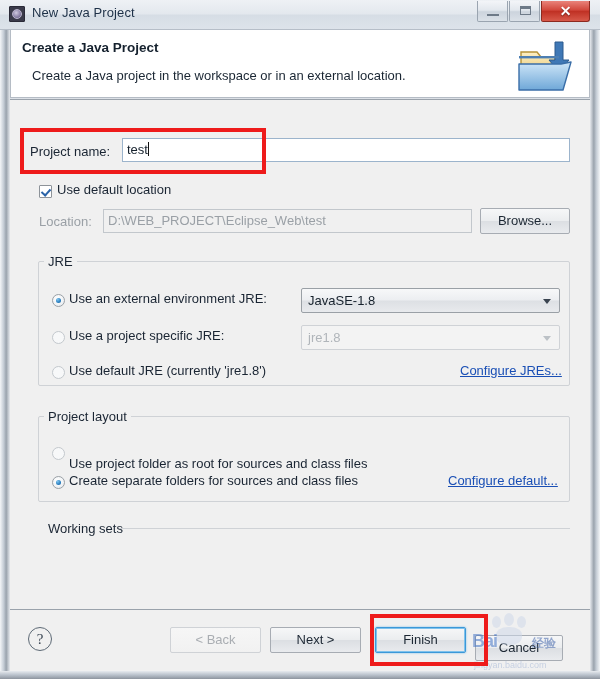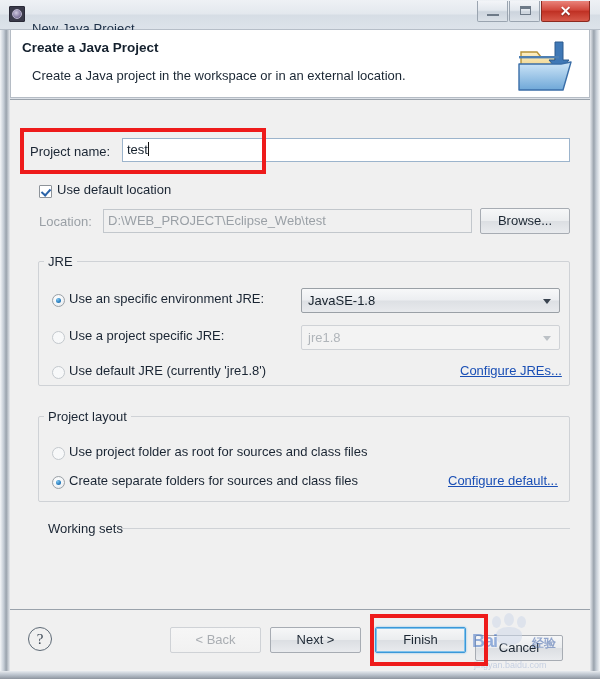--- a/index.html
+++ b/index.html
@@ -67,21 +67,21 @@
     position: absolute;
     left: 2px; top: 2px;
     width: 10px; height: 10px;
     border-radius: 50%;
     background: radial-gradient(circle at 40% 35%, #cfc9e0 0%, #8f86ab 55%, #5d567a 100%);
     border: 1px solid #b9b3cc;
     box-sizing: border-box;
   }
   #title-text {
     position: absolute;
-    left: 32px; top: 21px;
+    left: 32px; top: 5px;
     font-size: 13px;
     color: #1d3047;
     letter-spacing: 0.1px;
     white-space: nowrap;
   }
 
   
   .winbtn {
     position: absolute;
     top: 1px;
@@ -469,36 +469,36 @@
     <div class="lbl" style="left:47px; top:82px;">Use default location</div>
 
     <div class="lbl dim" style="left:29px; top:114px;">Location:</div>
     <div class="textfield disabled" style="left:93px; top:109px; width:369px;"><span>D:\WEB_PROJECT\Eclipse_Web\test</span></div>
     <div class="pushbtn" style="left:470px; top:108px; width:90px;">Browse...</div>
 
     <div class="groupbox" style="left:28px; top:161px; width:532px; height:125px;"></div>
     <div class="grouplabel" style="left:34px; top:154px;text-align:center;">JRE</div>
 
     <div class="radio checked" style="left:42px; top:194px;"></div>
-    <div class="lbl" style="left:59px; top:191px;">Use an specific environment JRE:</div>
+    <div class="lbl" style="left:59px; top:191px;">Use an external environment JRE:</div>
     <div class="combo" style="left:291px; top:188px; width:259px;"><span>JavaSE-1.8</span><span class="arrow"></span></div>
 
     <div class="radio dim" style="left:42px; top:231px;"></div>
     <div class="lbl" style="left:59px; top:228px;">Use a project specific JRE:</div>
     <div class="combo disabled" style="left:291px; top:225px; width:259px;"><span>jre1.8</span><span class="arrow"></span></div>
 
     <div class="radio dim" style="left:42px; top:266px;"></div>
     <div class="lbl" style="left:59px; top:263px;">Use default JRE (currently 'jre1.8')</div>
     <div class="link" style="left:450px; top:263px;">Configure JREs...</div>
 
     <div class="groupbox" style="left:28px; top:316px; width:532px; height:86px;"></div>
     <div class="grouplabel" style="left:34px; top:309px;">Project layout</div>
 
     <div class="radio dim" style="left:42px; top:347px;"></div>
-    <div class="lbl" style="left:59px; top:344px;">Use project folder as root for sources and class files</div>
+    <div class="lbl" style="left:59px; top:356px;">Use project folder as root for sources and class files</div>
 
     <div class="radio checked" style="left:42px; top:376px;"></div>
     <div class="lbl" style="left:59px; top:373px;">Create separate folders for sources and class files</div>
     <div class="link" style="left:438px; top:373px;">Configure default...</div>
 
     <div class="grouplabel" style="left:34px; top:421px;">Working sets</div>
     <div class="group-line" style="left:110px; top:428px; width:450px;"></div>
 
   </div>
 

